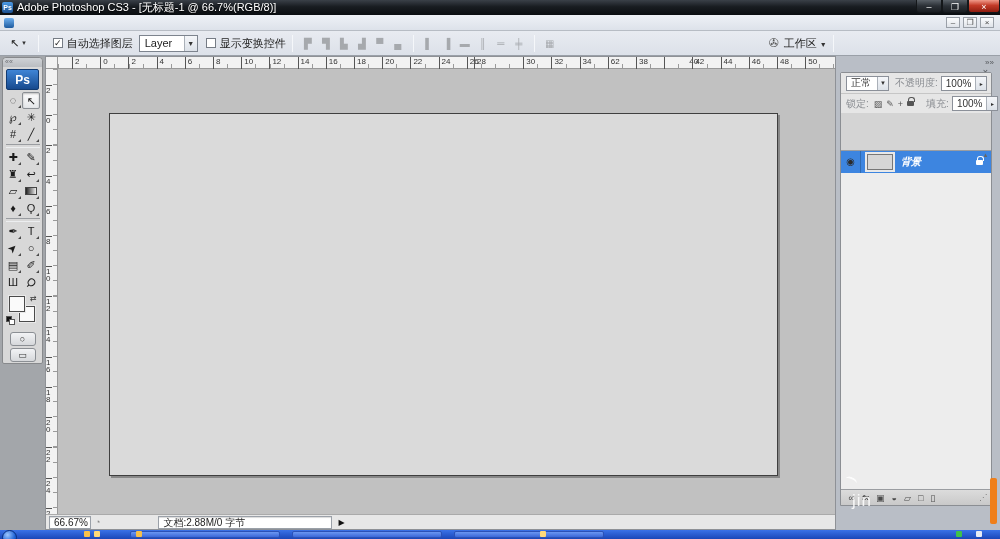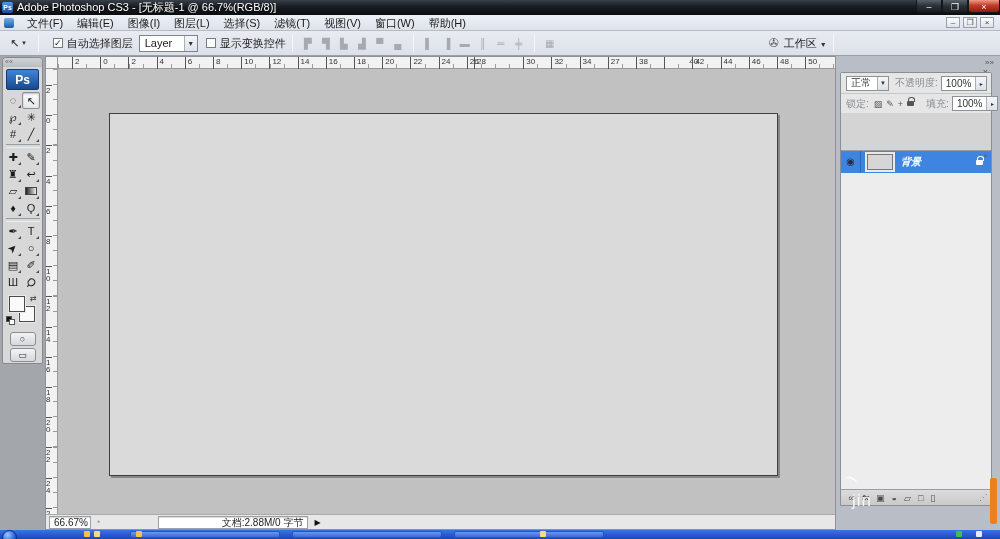--- a/index.html
+++ b/index.html
@@ -103,21 +103,21 @@
   #canvas { position:absolute; left:63px; top:56px; width:669px; height:363px;
     background:#dadada; border:1px solid #3f3f3f; box-shadow:2px 2px 0 rgba(90,90,90,.55); }
 
   
   #statusbar { position:absolute; left:0; bottom:0; width:100%; height:15px; background:#e7e7e7;
     border-top:1px solid #aaa; display:flex; align-items:center; font-size:10px; color:#222; }
   .inset { background:#fff; border:1px solid #9aa0a8; box-shadow:inset 0 1px 1px rgba(0,0,0,.15);
     height:13px; line-height:12px; padding:0 4px; }
   #zoom-field { margin-left:3px; width:42px; }
   #info-icon { margin-left:4px; color:#8a8a8a; font-size:9px; }
-  #doc-field { margin-left:58px; width:150px; text-align:right; }
+  #doc-field { margin-left:58px; width:174px; text-align:left; }
   #status-expand { margin-left:6px; font-size:8px; color:#111; }
 
   #watermark { position:absolute; right:-37px; bottom:18px; color:rgba(255,255,255,.85);
     font-size:17px; letter-spacing:1px; z-index:5; }
   #watermark-arc { position:absolute; right:-22px; bottom:44px; width:12px; height:8px;
     border-top:2px solid rgba(255,255,255,.8); border-radius:50%; transform:rotate(25deg); z-index:5; }
 
   
   #dock { position:relative; width:165px; height:474px; background:#b9bec6; border-left:1px solid #8e9196; }
   #dock-collapse { position:absolute; right:6px; top:2px; font-size:8px; color:#55585c; }
@@ -185,21 +185,20 @@
   <div id="titlebar">
     <div id="title-icon">Ps</div>
     <div id="title-text">Adobe Photoshop CS3 - [无标题-1 @ 66.7%(RGB/8)]</div>
     <div class="winbtn">–</div>
     <div class="winbtn">❐</div>
     <div class="winbtn close">×</div>
   </div>
 
   <div id="menubar">
     <div id="doc-icon"></div>
-    <div id="menu-items"><span class="menu-item">文件(F)</span><span class="menu-item">编辑(E)</span><span class="menu-item">图像(I)</span><span class="menu-item">图层(L)</span><span class="menu-item">选择(S)</span><span class="menu-item">滤镜(T)</span><span class="menu-item">视图(V)</span><span class="menu-item">窗口(W)</span><span class="menu-item">帮助(H)</span></div>
     <div id="doc-controls">
         <span class="doc-ctl">–</span>
         <span class="doc-ctl">❐</span>
         <span class="doc-ctl">×</span>
       </div>
   </div>
 
   <div id="optionsbar">
     <div id="tool-preset">
       <span>↖</span>
@@ -280,21 +279,21 @@
           <span class="rt-label" style="left: 267.8px;">16</span>
           <span class="rt-label" style="left: 296px;">18</span>
           <span class="rt-label" style="left: 324.2px;">20</span>
           <span class="rt-label" style="left: 352.4px;">22</span>
           <span class="rt-label" style="left: 380.6px;">24</span>
           <span class="rt-label" style="left: 408.8px;">26</span>
           <span class="rt-label" style="left: 416px;">28</span>
           <span class="rt-label" style="left: 465.2px;">30</span>
           <span class="rt-label" style="left: 493.4px;">32</span>
           <span class="rt-label" style="left: 521.6px;">34</span>
-          <span class="rt-label" style="left: 549.8px;">27</span>
+          <span class="rt-label" style="left: 549.8px;">62</span>
           <span class="rt-label" style="left: 578px;">38</span>
           <span class="rt-label" style="left: 606.2px; padding-left: 24px;">40</span>
           <span class="rt-label" style="left: 634.4px;">42</span>
           <span class="rt-label" style="left: 662.6px;">44</span>
           <span class="rt-label" style="left: 690.8px;">46</span>
           <span class="rt-label" style="left: 719px;">48</span>
           <span class="rt-label" style="left: 747.2px;">50</span>
         </div>
       <div id="ruler-left">
           <span class="rl-label" style="top: 16px;">2</span>

